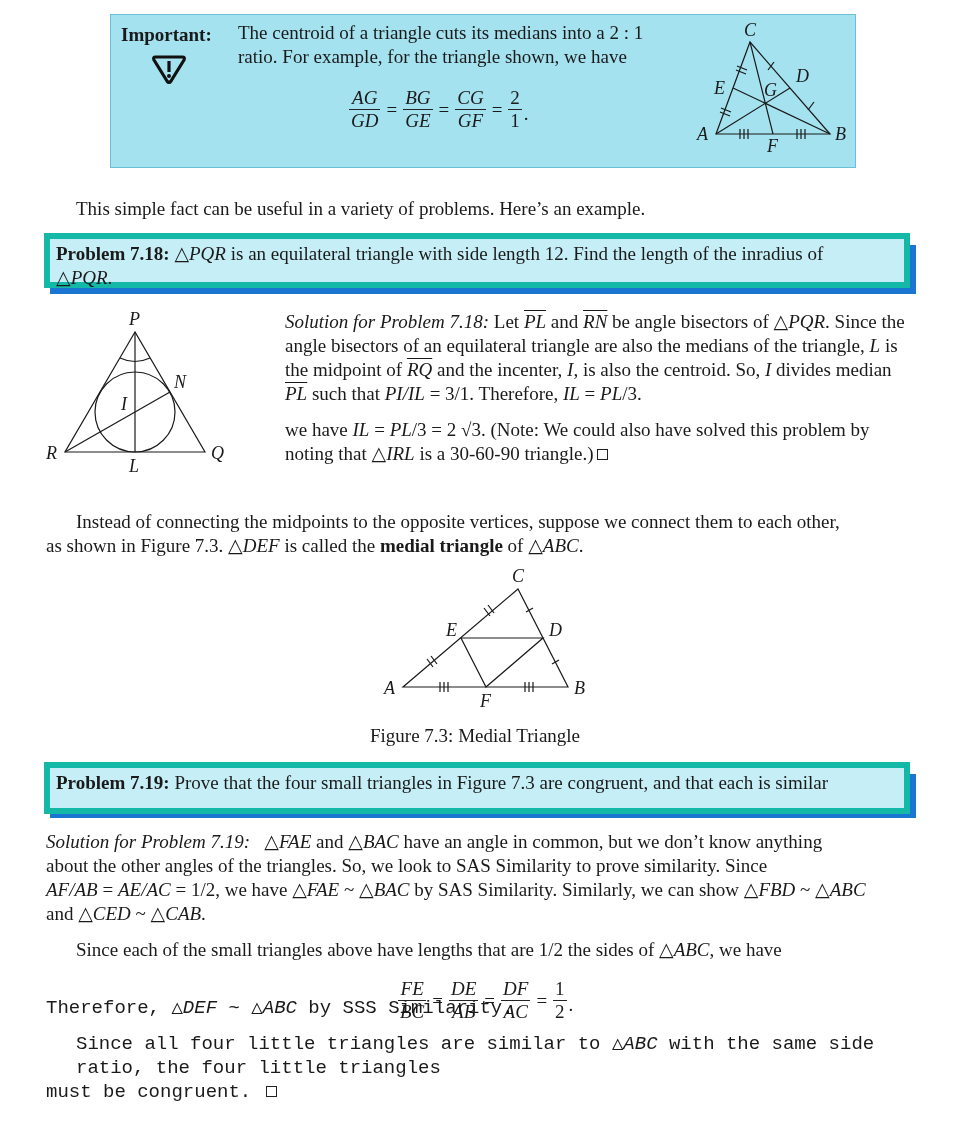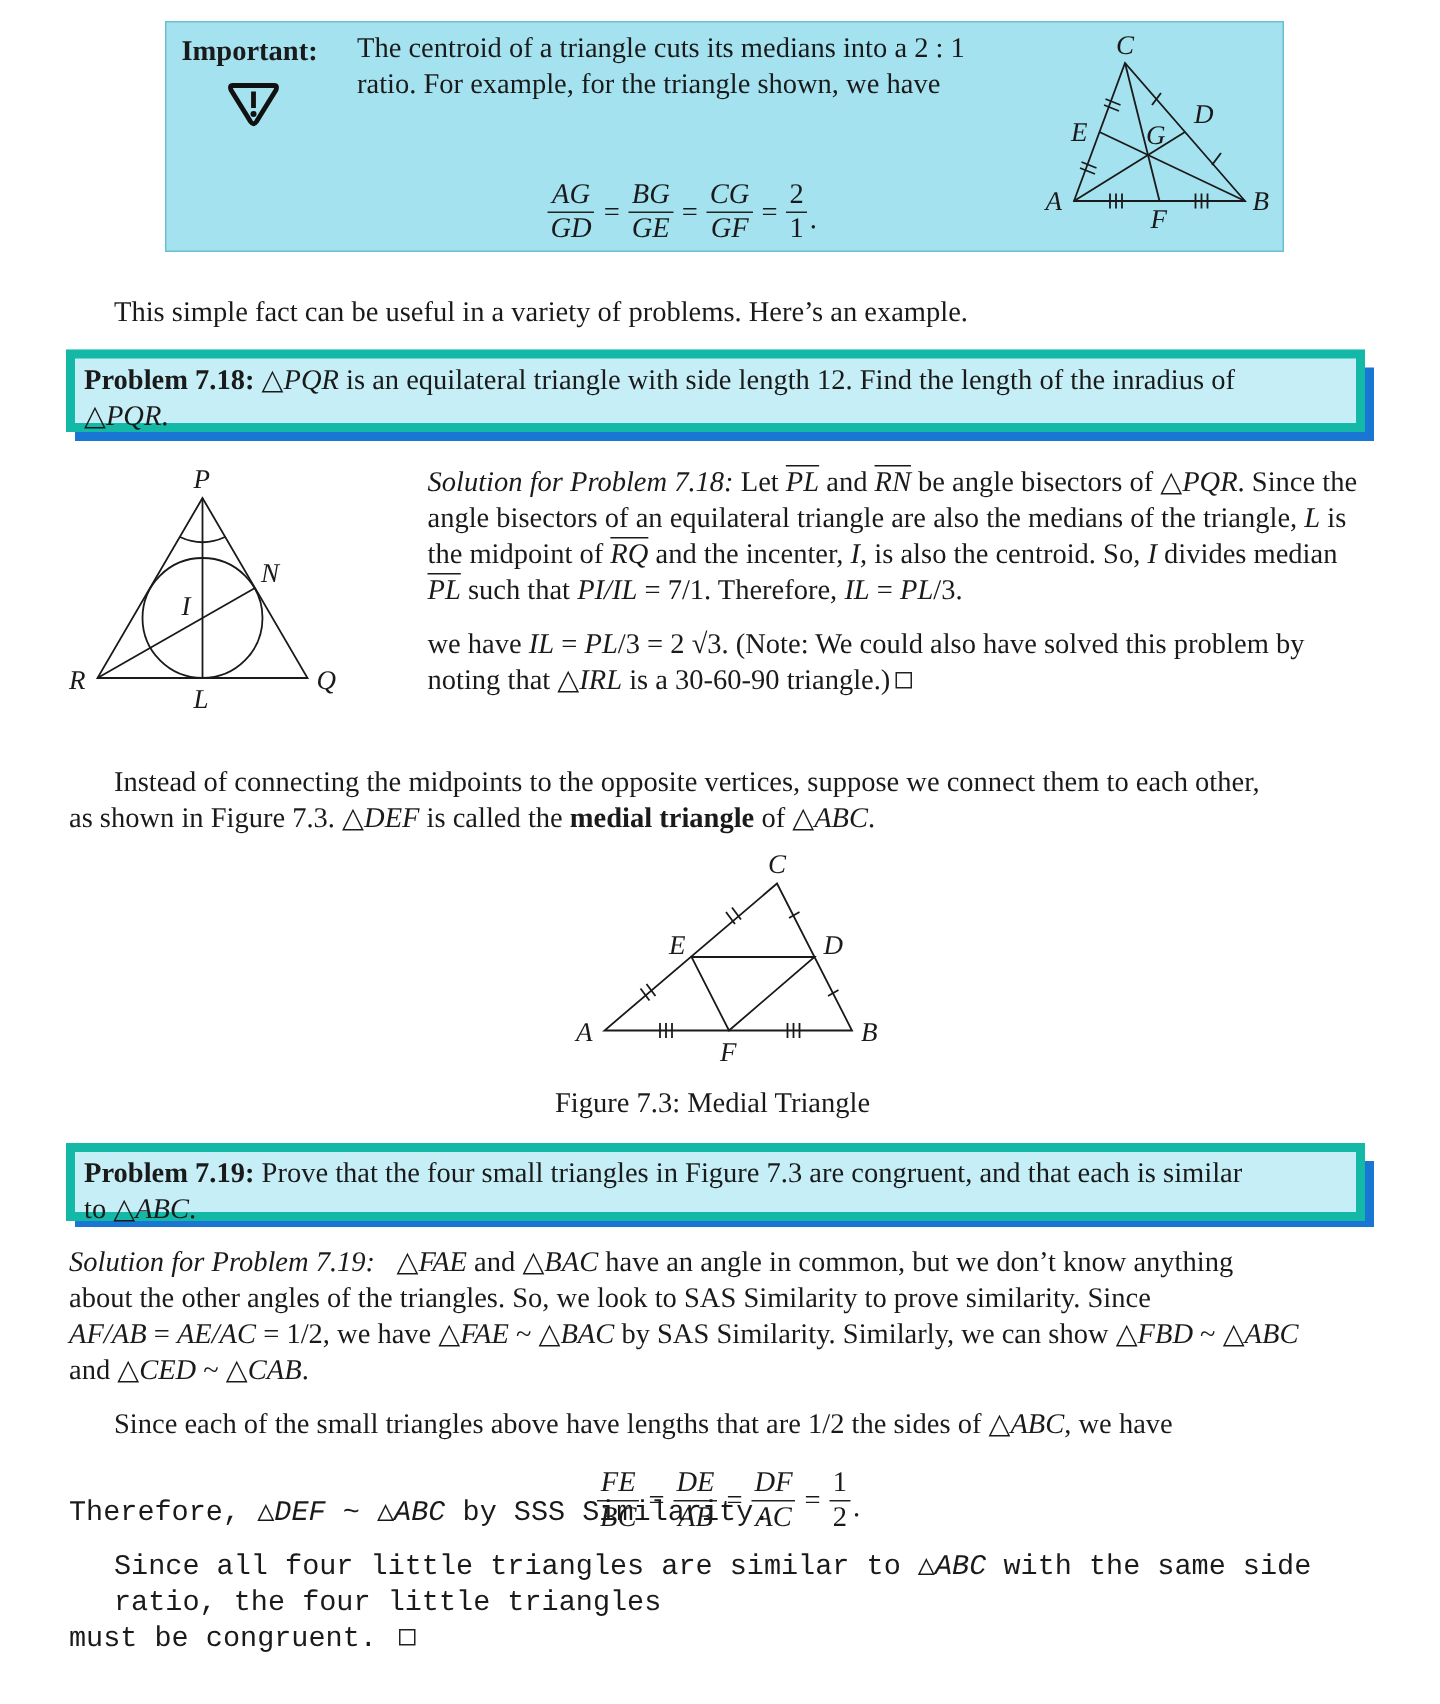--- a/index.html
+++ b/index.html
@@ -27,21 +27,21 @@
   }
   #important-label { left: 10px; top: 8px; font-weight: bold; font-size: 19px; }
   #important-icon { left: 40px; top: 36px; width: 36px; height: 36px; }
   #important-text { left: 127px; top: 6px; width: 460px; font-size: 19px; line-height: 24px; }
 
   .frac { display: inline-block; vertical-align: middle; text-align: center; margin: 0 2px; }
   .frac .num { display: block; font-style: italic; border-bottom: 1px solid #222; padding: 0 2px; line-height: 22px; }
   .frac .den { display: block; font-style: italic; padding: 0 2px; line-height: 22px; }
   .frac .num.up, .frac .den.up { font-style: normal; }
   .eq { display: inline-block; vertical-align: middle; margin: 0 4px; }
-  #important-eq { left: 252px; top: 72px; white-space: nowrap; margin-top: 32px; }
+  #important-eq { left: 236px; top: 72px; white-space: nowrap; }
 
   #centroid-fig { left: 688px; top: 16px; width: 160px; height: 140px; }
 
   
   .para { font-size: 19px; line-height: 24px; }
   .prob-shadow { position: absolute; background: #1976d2; }
   .prob-box {
     position: absolute;
     background: #c5eef6;
     border: 6px solid #14b8a6;
@@ -129,21 +129,21 @@
   <text x="121" y="410">I</text>
   <text x="46" y="459">R</text>
   <text x="211" y="459">Q</text>
   <text x="129" y="472">L</text>
 </svg>
 
 <div class="abs para" style="left:246px; top:310px; width:680px;margin-left:39px;">
   <div><i>Solution for Problem 7.18:</i><span> Let </span><i class="ov">PL</i><span> and </span><i class="ov">RN</i><span> be angle bisectors of △</span><i>PQR</i><span>. Since the</span></div>
   <div><span>angle bisectors of an equilateral triangle are also the medians of the triangle, </span><i>L</i><span> is</span></div>
   <div><span>the midpoint of </span><i class="ov">RQ</i><span> and the incenter, </span><i>I</i><span>, is also the centroid. So, </span><i>I</i><span> divides median</span></div>
-  <div><i class="ov">PL</i><span> such that </span><i>PI/IL</i><span> = 7/1. Therefore, </span><i>IL</i><span> = </span><i>PL</i><span>/3.</span></div>
+  <div><i class="ov">PL</i><span> such that </span><i>PI/IL</i><span> = 3/1. Therefore, </span><i>IL</i><span> = </span><i>PL</i><span>/3.</span></div>
   <div style="height:12px"></div>
   <div><span>we have </span><i>IL</i><span> = </span><i>PL</i><span>/3 = 2 √3. (Note: We could also have solved this problem by</span></div>
   <div><span>noting that △</span><i>IRL</i><span> is a 30-60-90 triangle.)</span><span class="sq"></span></div>
 </div>
 
 <div class="abs para" style="left:46px; top:510px; width:890px;">
   <div style="padding-left:30px">Instead of connecting the midpoints to the opposite vertices, suppose we connect them to each other,</div>
   <div><span>as shown in Figure 7.3. △</span><i>DEF</i><span> is called the </span><b>medial triangle</b><span> of △</span><i>ABC</i><span>.</span></div>
 </div>
 
@@ -171,21 +171,20 @@
   <text x="549" y="636">D</text>
   <text x="384" y="694">A</text>
   <text x="574" y="694">B</text>
   <text x="480" y="707">F</text>
 </svg>
 <div class="abs para" style="left:370px; top:724px;">Figure 7.3: Medial Triangle</div>
 
 <div class="prob-shadow abs" style="left:50px; top:774px; width:866px; height:44px;"></div>
 <div class="prob-box" style="left:44px; top:762px; width:866px; height:52px;">
   <div><b>Problem 7.19:</b><span>  Prove that the four small triangles in Figure 7.3 are congruent, and that each is similar</span></div>
-  <div><span>to △</span><i>ABC</i><span>.</span></div>
 </div>
 
 <div class="abs para" style="left:46px; top:830px; width:880px;">
   <div><i>Solution for Problem 7.19:</i><span style="white-space:pre">   △</span><i>FAE</i><span> and △</span><i>BAC</i><span> have an angle in common, but we don’t know anything</span></div>
   <div>about the other angles of the triangles.  So, we look to SAS Similarity to prove similarity.  Since</div>
   <div><i>AF/AB</i><span> = </span><i>AE/AC</i><span> = 1/2, we have △</span><i>FAE</i><span> ~ △</span><i>BAC</i><span> by SAS Similarity. Similarly, we can show △</span><i>FBD</i><span> ~ △</span><i>ABC</i></div>
   <div><span>and △</span><i>CED</i><span> ~ △</span><i>CAB</i><span>.</span></div>
   <div style="height:12px"></div>
   <div style="padding-left:30px"><span>Since each of the small triangles above have lengths that are 1/2 the sides of △</span><i>ABC</i><span>, we have</span></div>
 </div>

